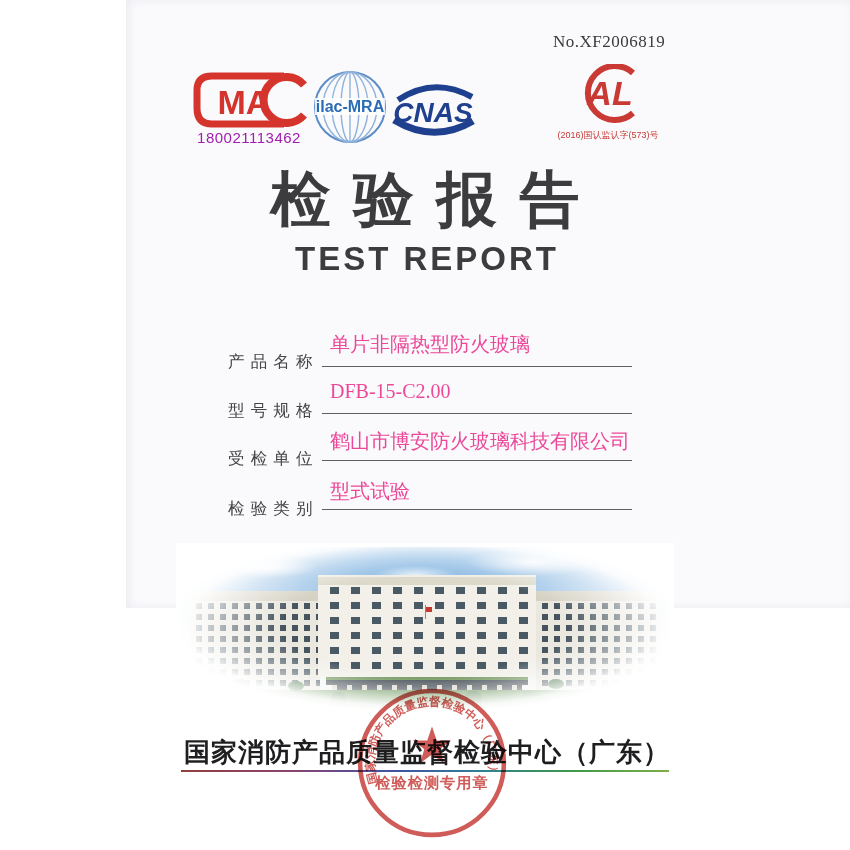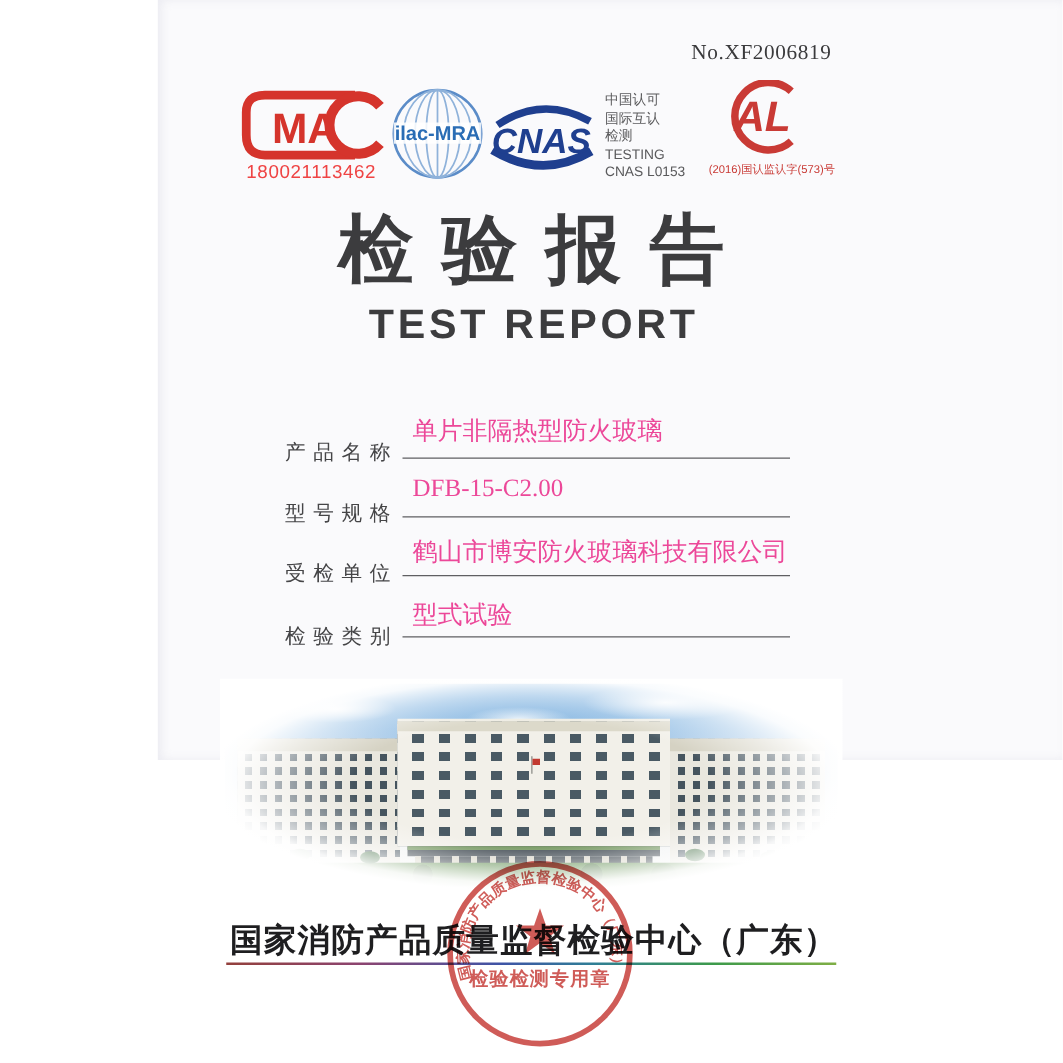--- a/index.html
+++ b/index.html
@@ -8,28 +8,28 @@
   .paper{position:absolute;left:126px;top:0;right:0;bottom:0;
          background:linear-gradient(180deg,#fbfbfe 0%,#f9f9fc 60%,#fafaf c 100%);
          background-color:#fafafc;box-shadow:inset 3px 0 8px rgba(170,170,195,.18);}
   .abs{position:absolute;}
   .centered{position:absolute;left:427px;transform:translateX(-50%);white-space:nowrap;}
 
   .report-no{left:553px;top:32px;font-size:17px;color:#3a3a3c;letter-spacing:.5px;}
 
   
   .cma-svg{left:192px;top:72px;}
-  .cma-number{left:188px;top:129px;width:122px;text-align:center;color:#ef4444;
+  .cma-number{left:188px;top:129px;width:122px;text-align:center;color:#a21caf;
               font-family:"Liberation Sans",sans-serif;font-size:15px;letter-spacing:.5px;}
   .ilac-svg{left:312px;top:69px;}
   .cnas-svg{left:390px;top:82px;}
   .acc-text{left:484px;top:73px;font-family:"Liberation Sans",sans-serif;font-size:11px;
             line-height:14.5px;color:#5a5a5c;}
   .cal-svg{left:558px;top:64px;}
-  .cal-caption{left:548px;top:129px;width:120px;text-align:right;color:#c93a35;
+  .cal-caption{left:548px;top:129px;width:120px;text-align:center;color:#c93a35;
                font-size:9px;font-family:"Liberation Sans",sans-serif;white-space:nowrap;}
 
   .title-cn{top:160px;font-size:60px;font-weight:bold;color:#3c3c3e;letter-spacing:4px;}
   .title-en{top:240px;font-family:"Liberation Sans",sans-serif;font-size:33px;font-weight:bold;
             color:#3c3c3e;letter-spacing:3px;}
 
   
   .f-label{position:absolute;left:228px;font-size:16.5px;color:#454547;letter-spacing:1px;white-space:nowrap;margin-top:17px;}
   .f-value{position:absolute;left:330px;font-size:20px;color:#ec4899;white-space:nowrap;}
   .f-rule{position:absolute;left:322px;width:310px;border-top:1.5px solid #5f5f62;}
@@ -115,27 +115,20 @@
     <rect x="3" y="29" width="70" height="17" fill="#ffffff" opacity="0.85"></rect>
     <text x="38" y="43" text-anchor="middle" font-family="Liberation Sans, sans-serif" font-size="16" font-weight="bold" fill="#2a6db5">ilac-MRA</text>
   </svg>
 
   <svg class="abs cnas-svg" width="86" height="56" viewBox="0 0 86 56">
     <path d="M 8 18 Q 44 -6 82 15" fill="none" stroke="#1f3f8f" stroke-width="6"></path>
     <path d="M 4 38 Q 44 62 83 39" fill="none" stroke="#1f3f8f" stroke-width="7"></path>
     <text x="43" y="40" text-anchor="middle" font-family="Liberation Sans, sans-serif" font-size="28" font-weight="bold" font-style="italic" fill="#1f3f8f">CNAS</text>
   </svg>
 
-  <div class="abs acc-text">
-    <div>中国认可</div>
-    <div>国际互认</div>
-    <div>检测</div>
-    <div>TESTING</div>
-    <div>CNAS L0153</div>
-  </div>
 
   <svg class="abs cal-svg" width="102" height="62" viewBox="0 0 102 62">
     <path d="M 75 9 A 27 27 0 1 0 75 49" fill="none" stroke="#c93a35" stroke-width="6"></path>
     <text x="52" y="41" text-anchor="middle" font-family="Liberation Sans, sans-serif" font-size="34" font-weight="bold" font-style="italic" fill="#c93a35">AL</text>
   </svg>
   <div class="abs cal-caption">(2016)国认监认字(573)号</div>
 
   <div class="centered title-cn">检 验 报 告</div>
   <div class="centered title-en">TEST REPORT</div>
 

